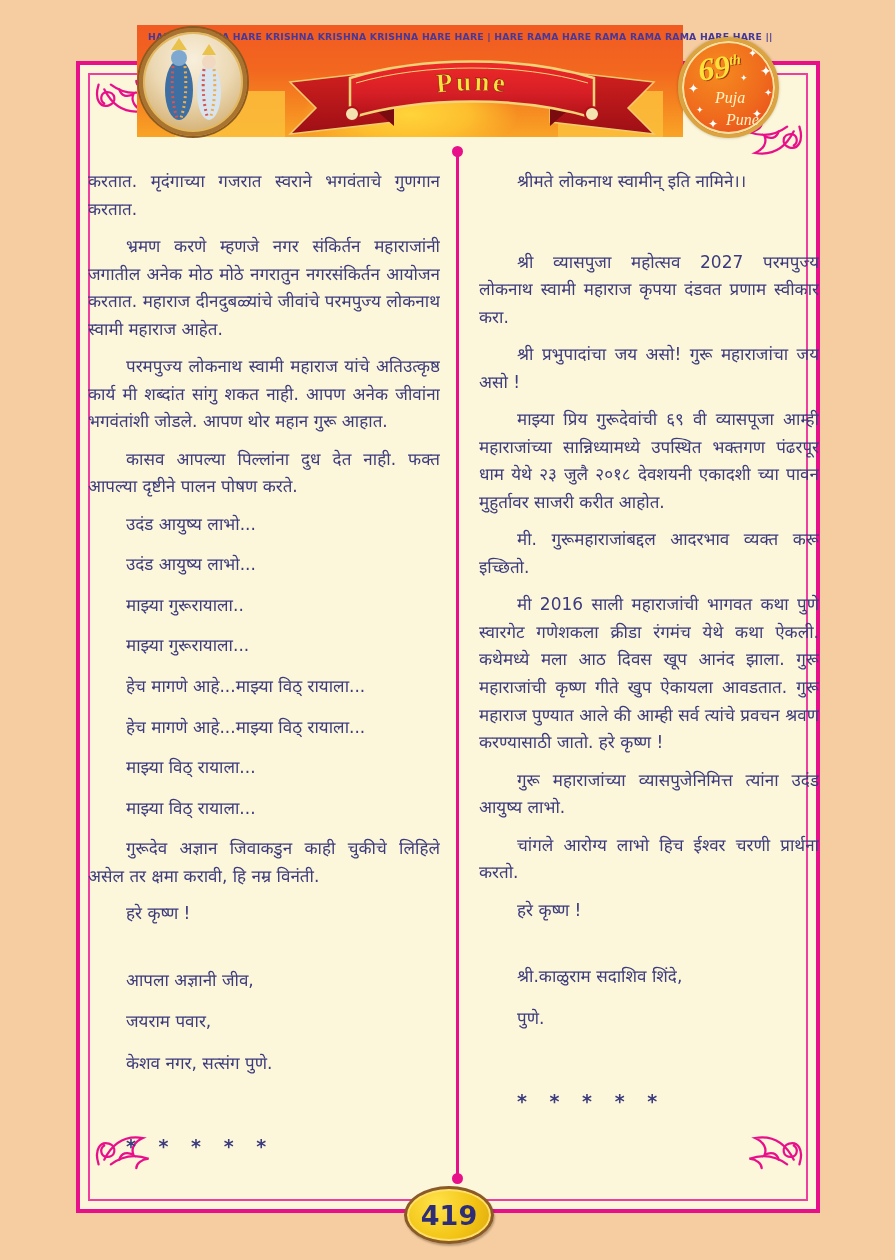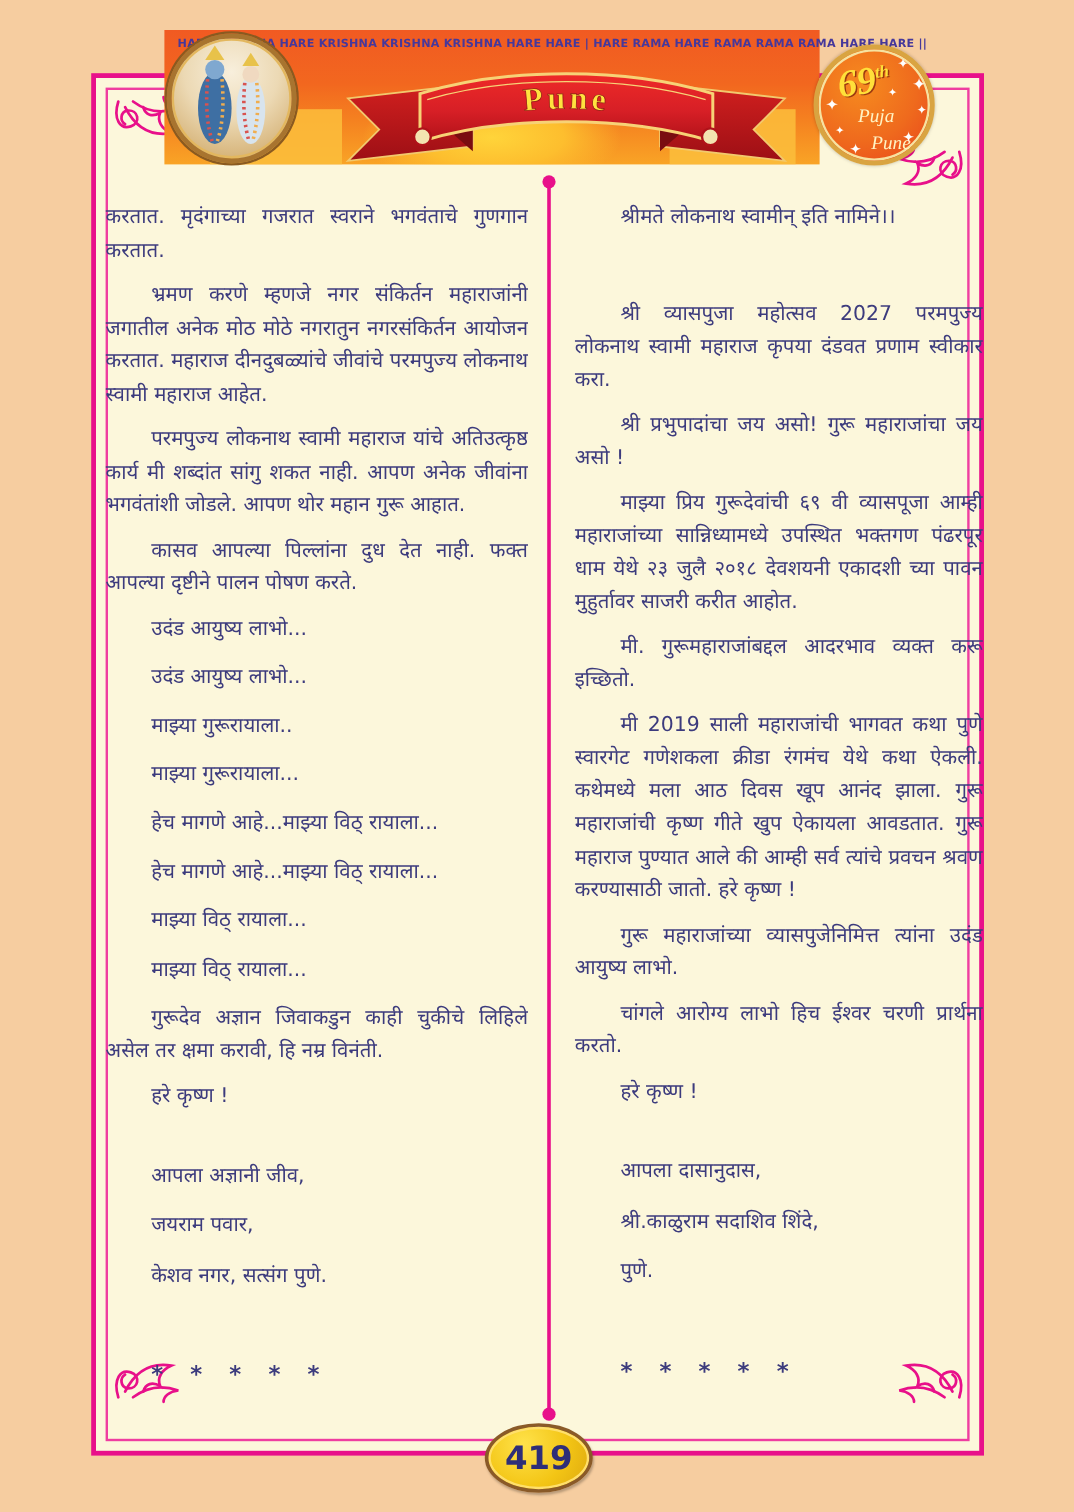--- a/index.html
+++ b/index.html
@@ -263,26 +263,25 @@
     <p class="p-stars">* * * * *</p>
     <div class="p-spacer-lg"></div>
   </div>
 <div id="rightCol" class="col col-right">
     <p class="p-line">श्रीमते लोकनाथ स्वामीन् इति नामिने।।</p>
     <div class="p-spacer-lg"></div>
     <p class="p-body">श्री व्यासपुजा महोत्सव 2027 परमपुज्य लोकनाथ स्वामी महाराज कृपया दंडवत प्रणाम स्वीकार करा.</p>
     <p class="p-body">श्री प्रभुपादांचा जय असो! गुरू महाराजांचा जय असो !</p>
     <p class="p-body">माझ्या प्रिय गुरूदेवांची ६९ वी व्यासपूजा आम्ही महाराजांच्या सान्निध्यामध्ये उपस्थित भक्तगण पंढरपूर धाम येथे २३ जुलै २०१८ देवशयनी एकादशी च्या पावन मुहुर्तावर साजरी करीत आहोत.</p>
     <p class="p-body">मी. गुरूमहाराजांबद्दल आदरभाव व्यक्त करू इच्छितो.</p>
-    <p class="p-body">मी 2019 साली महाराजांची भागवत कथा पुणे स्वारगेट गणेशकला क्रीडा रंगमंच येथे कथा ऐकली. कथेमध्ये मला आठ दिवस खूप आनंद झाला. गुरू महाराजांची कृष्ण गीते खुप ऐकायला आवडतात. गुरू महाराज पुण्यात आले की आम्ही सर्व त्यांचे प्रवचन श्रवण करण्यासाठी जातो. हरे कृष्ण !</p>
+    <p class="p-body">मी 2016 साली महाराजांची भागवत कथा पुणे स्वारगेट गणेशकला क्रीडा रंगमंच येथे कथा ऐकली. कथेमध्ये मला आठ दिवस खूप आनंद झाला. गुरू महाराजांची कृष्ण गीते खुप ऐकायला आवडतात. गुरू महाराज पुण्यात आले की आम्ही सर्व त्यांचे प्रवचन श्रवण करण्यासाठी जातो. हरे कृष्ण !</p>
     <p class="p-body">गुरू महाराजांच्या व्यासपुजेनिमित्त त्यांना उदंड आयुष्य लाभो.</p>
     <p class="p-body">चांगले आरोग्य लाभो हिच ईश्वर चरणी प्रार्थना करतो.</p>
     <p class="p-line">हरे कृष्ण !</p>
     <div class="p-spacer-sm"></div>
-    <p class="p-sign">आपला दासानुदास,</p>
     <p class="p-sign">श्री.काळुराम सदाशिव शिंदे,</p>
     <p class="p-sign">पुणे.</p>
     <div class="p-spacer-lg"></div>
     <p class="p-stars">* * * * *</p>
     <div class="p-spacer-lg"></div>
   </div>
 
 <div class="page-oval">
   <span>419</span>
 </div>

